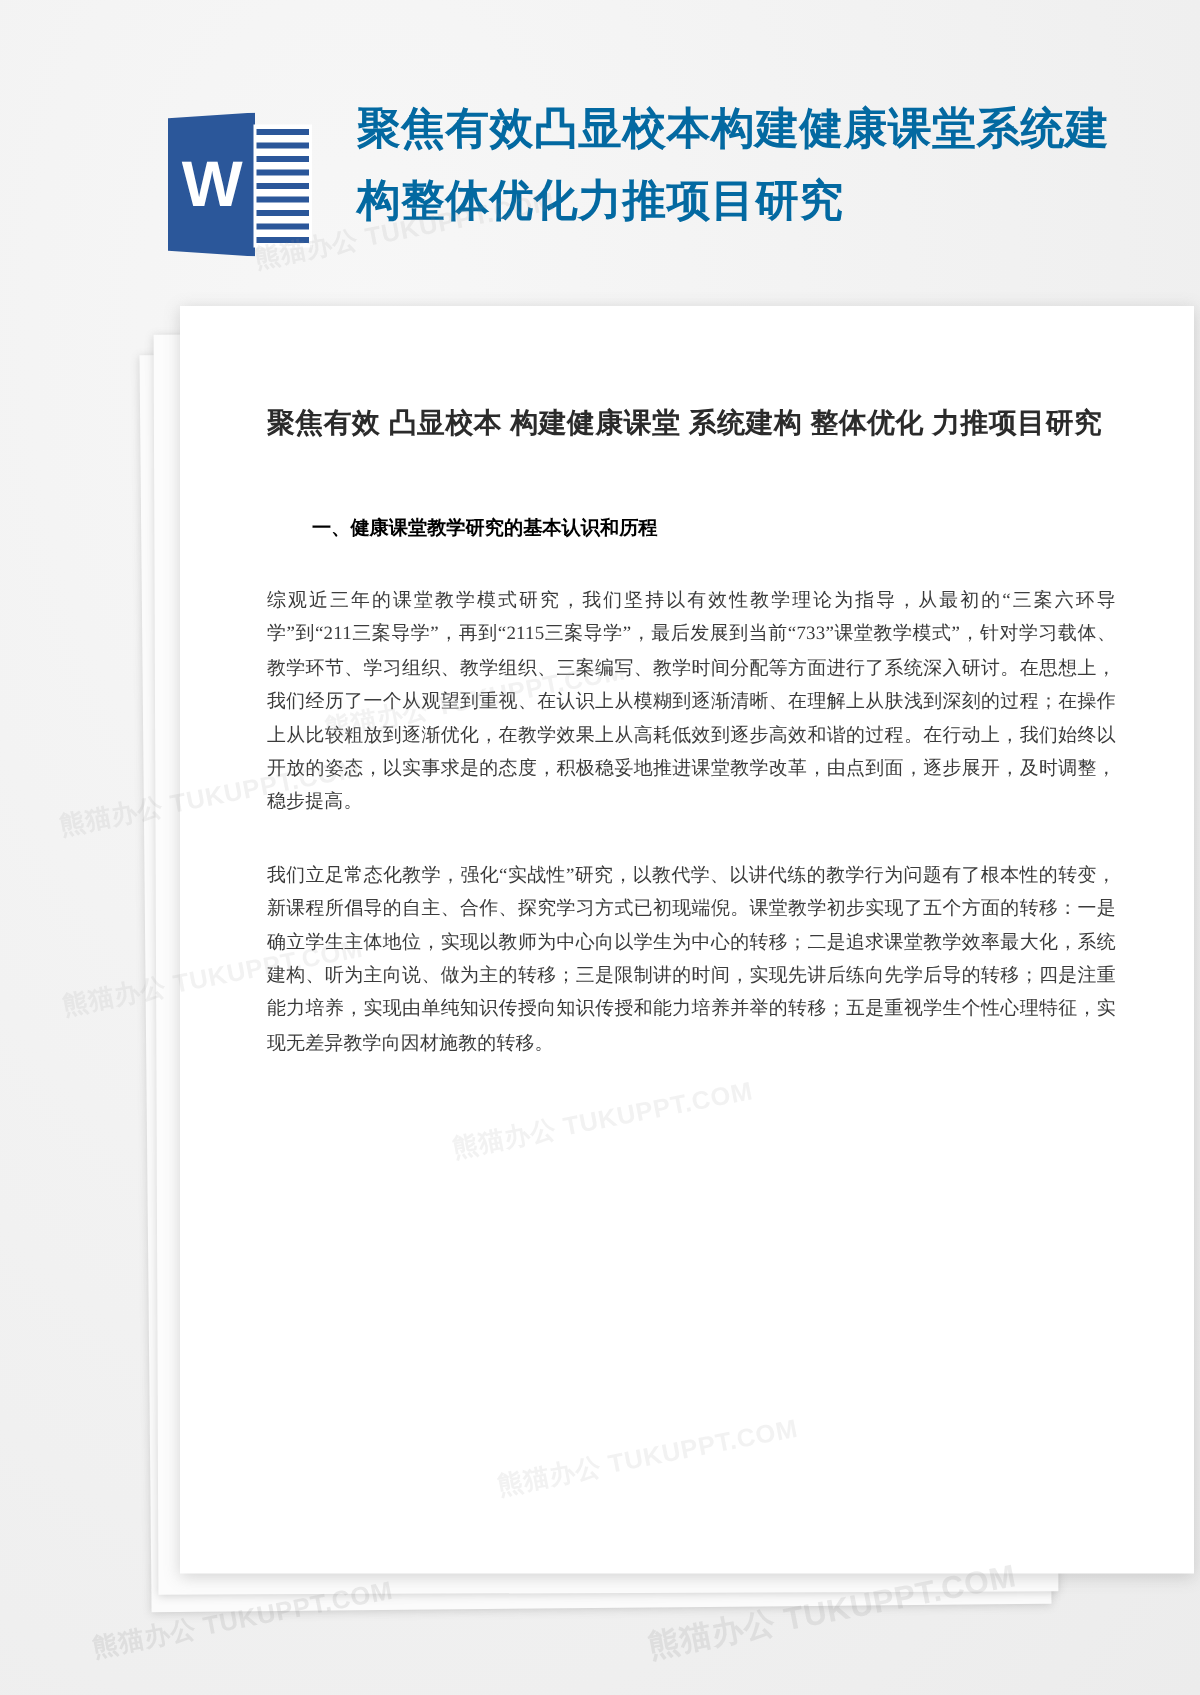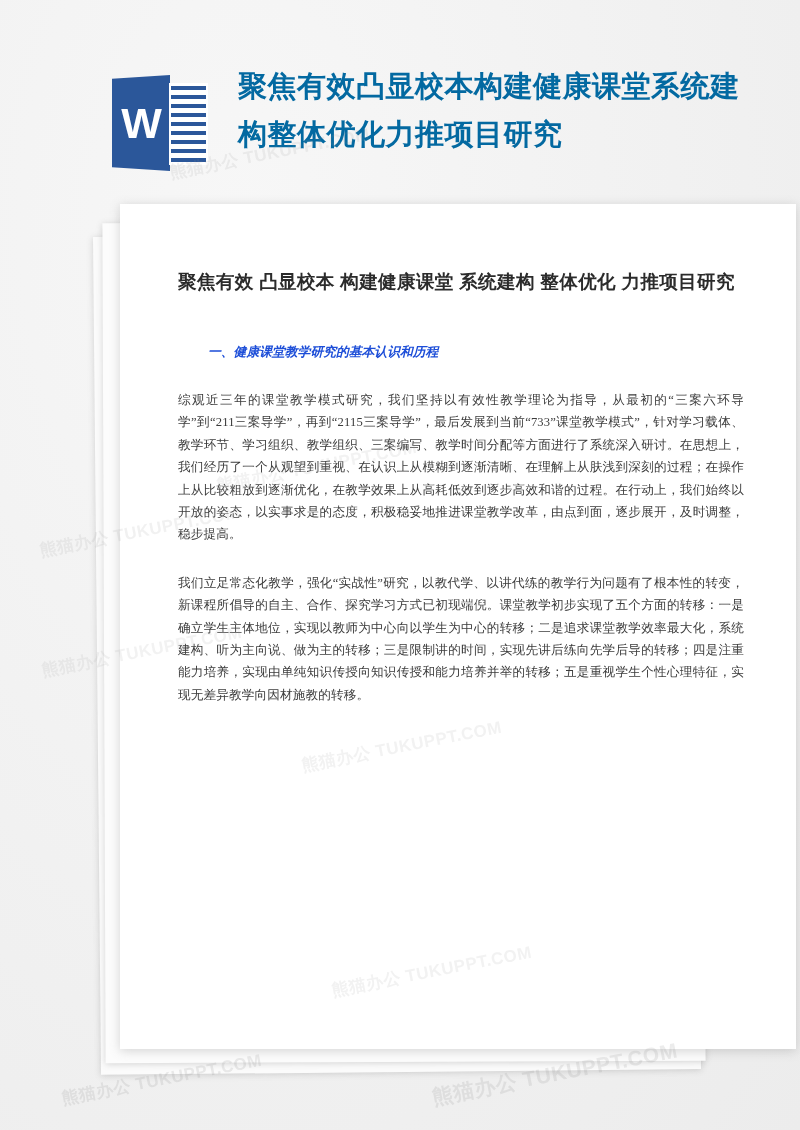--- a/index.html
+++ b/index.html
@@ -138,28 +138,27 @@
     color: #3b3b3b;
     font-family: "Liberation Serif", serif;
     font-size: 12.6px;
     line-height: 22.4px;
     text-align: justify;
     text-justify: inter-character;
     margin: 0 0 26px 0;
     letter-spacing: 0.15px;
   }
   .doc-h {
-    color: #1d4ed8;
+    color: #000000;
     font-family: "Liberation Sans", sans-serif;
     font-weight: bold;
     font-size: 12.8px;
     line-height: 22px;
     margin: 0 0 26px 0;
     padding-left: 30px;
-    font-style: italic;
   }
 
   
   .wm {
     position: absolute;
     color: rgba(142,142,142,0.17);
     font-family: "Liberation Sans", sans-serif;
     font-weight: bold;
     font-size: 17px;
     white-space: nowrap;

